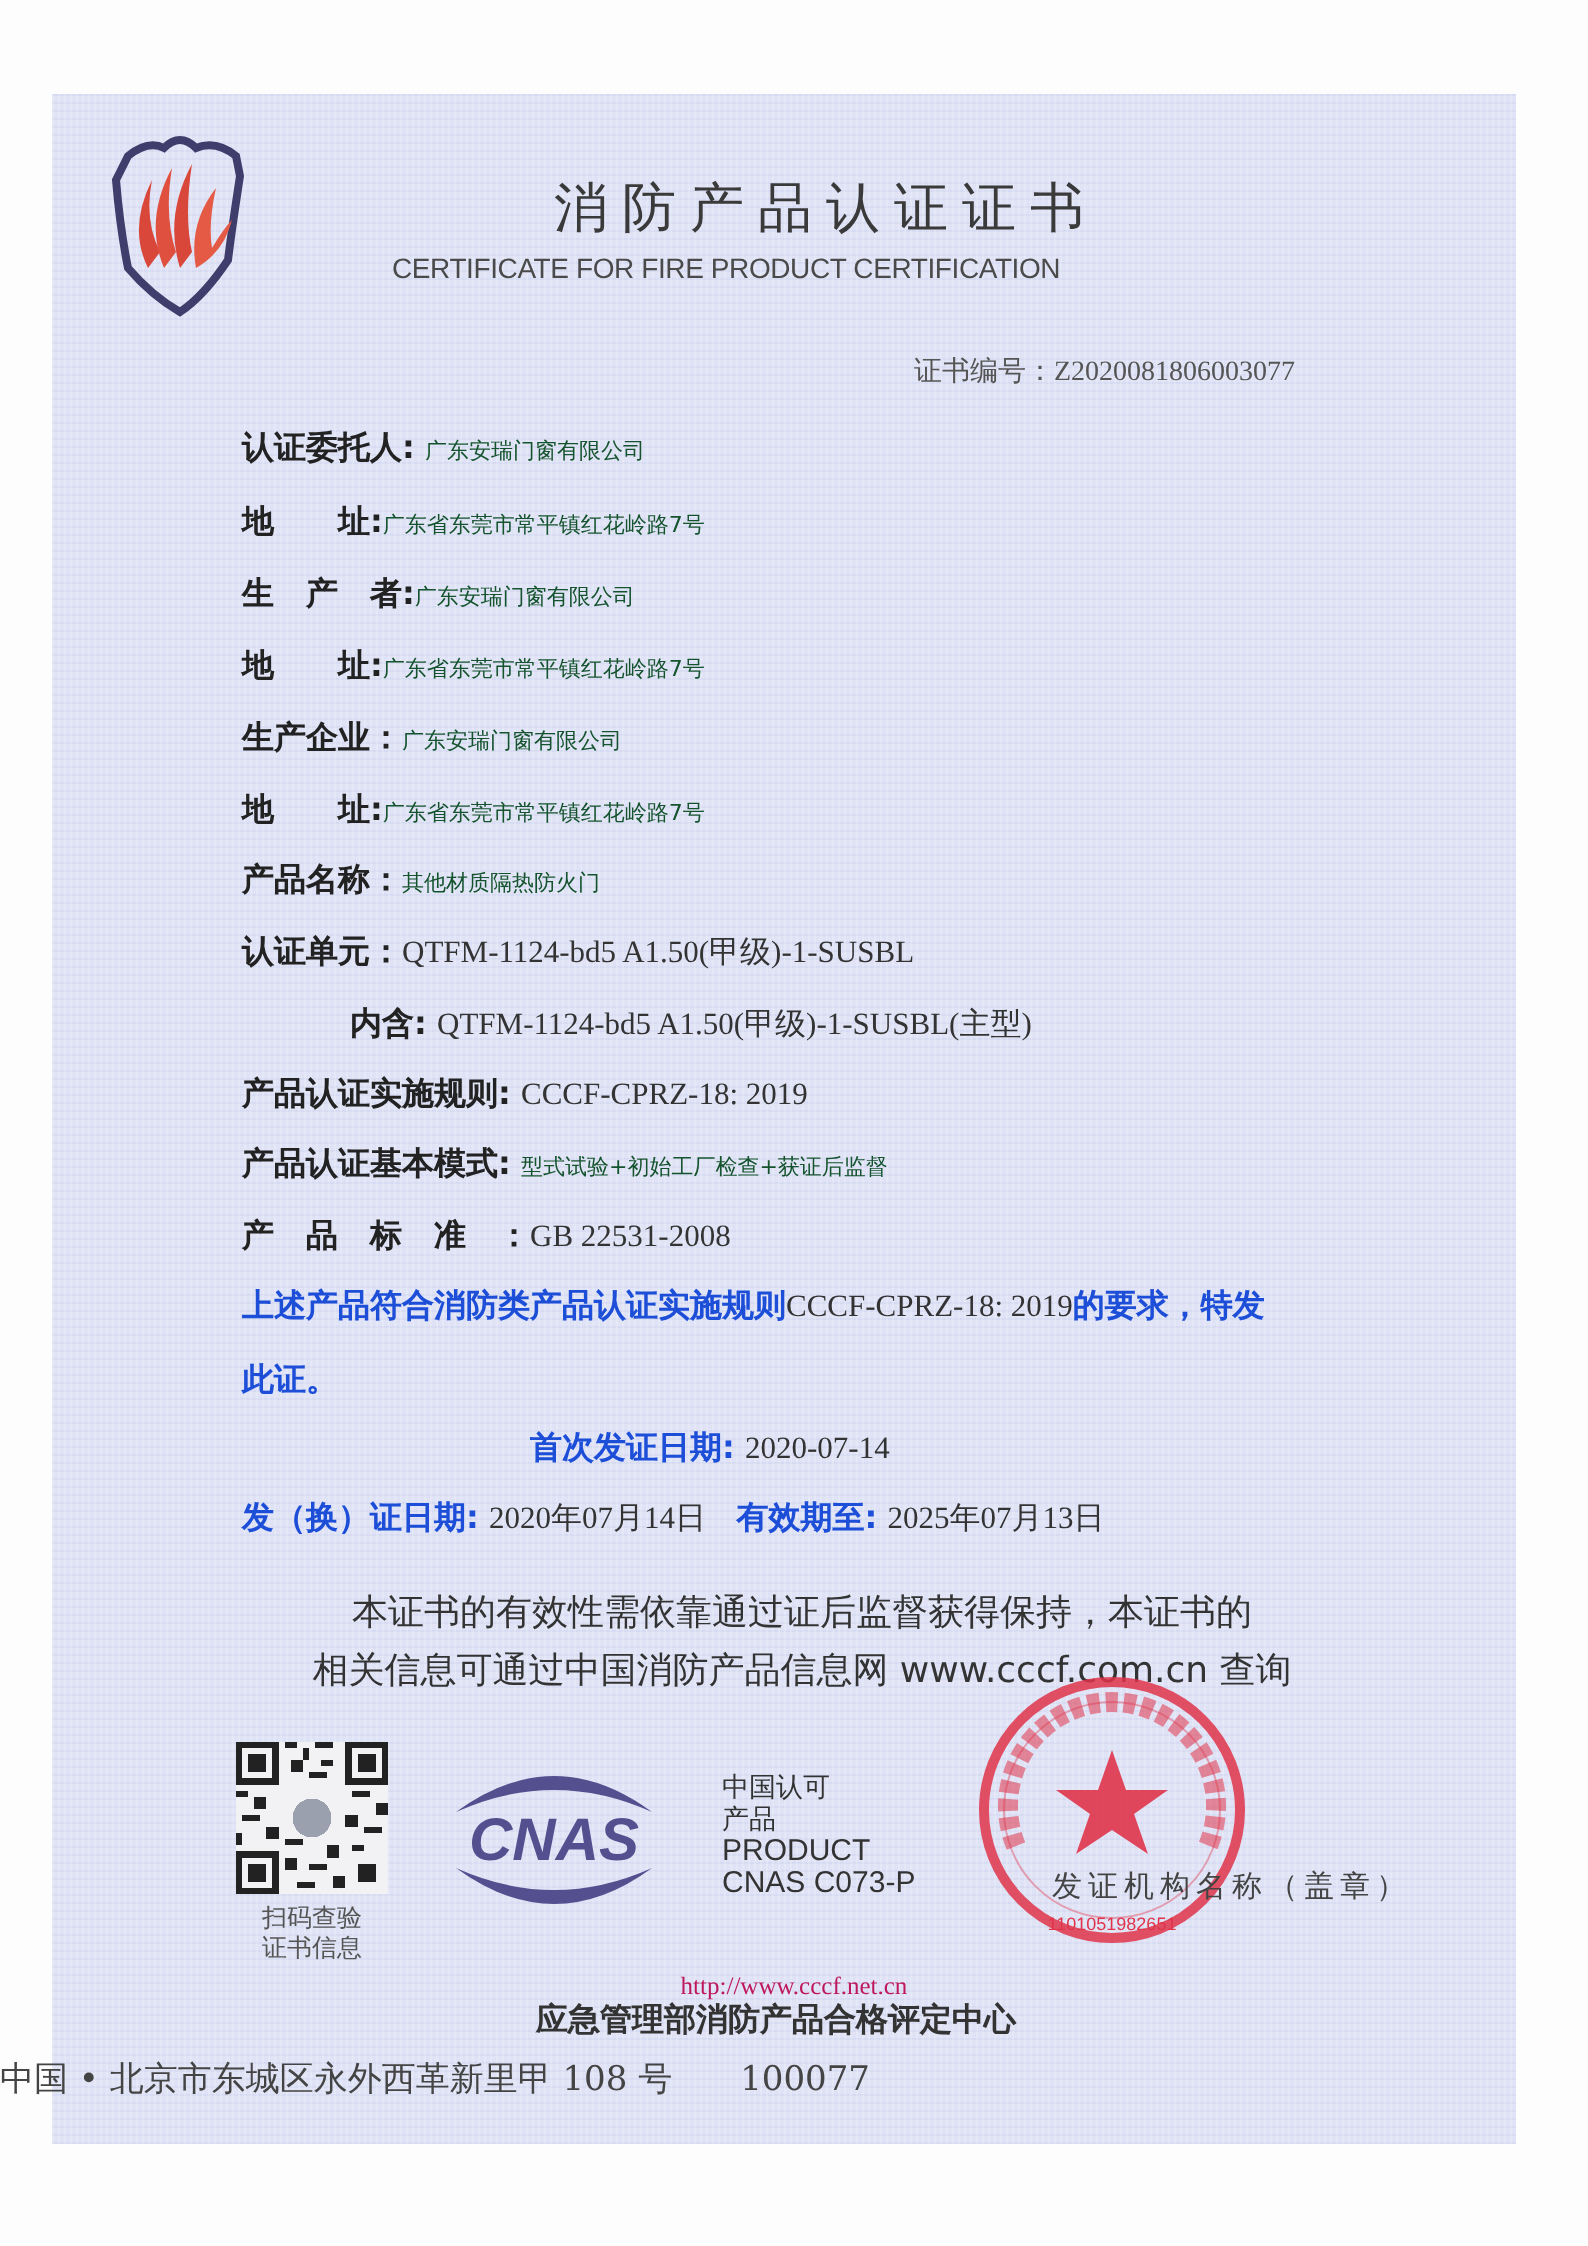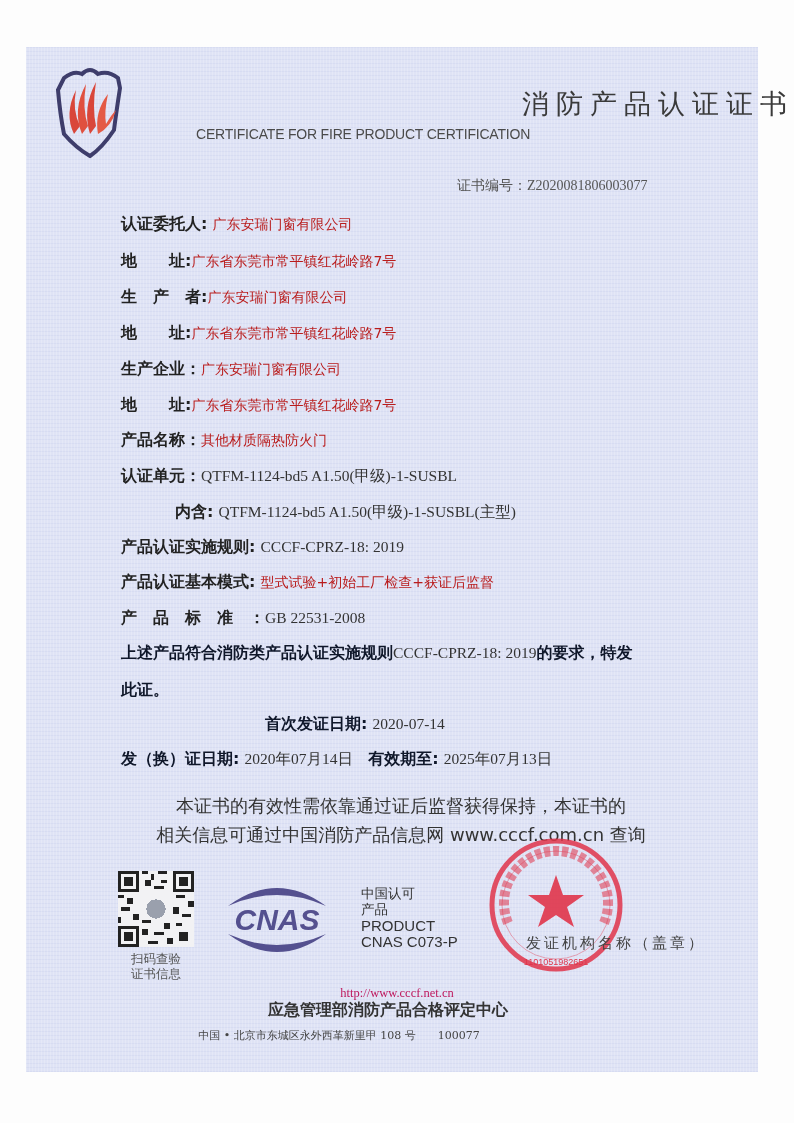--- a/index.html
+++ b/index.html
@@ -4,38 +4,38 @@
 <style>
   html, body { margin:0; padding:0; }
   body { width:794px; height:1123px; background:#fdfdfd; position:relative; overflow:hidden; font-family:"DejaVu Serif", serif; color:#2b2b2b; }
   .sheet { position:absolute; left:26px; top:47px; width:732px; height:1025px;
     background:
       repeating-linear-gradient(90deg, rgba(255,255,255,0.18) 0 1px, rgba(255,255,255,0) 1px 3px),
       repeating-linear-gradient(0deg, rgba(190,198,232,0.25) 0 1px, rgba(255,255,255,0) 1px 4px),
       #dfe3f5; }
   .abs { position:absolute; white-space:nowrap; }
   .logo { left:54px; top:64px; width:72px; height:96px; }
-  .title-cn { left:0; width:794px; text-align:right; top:86px; font-size:27px; letter-spacing:7px; color:#3a3a3a; font-family:"DejaVu Sans", sans-serif; padding-left:32px; box-sizing:border-box; }
+  .title-cn { left:0; width:794px; text-align:center; top:86px; font-size:27px; letter-spacing:7px; color:#3a3a3a; font-family:"DejaVu Sans", sans-serif; padding-left:32px; box-sizing:border-box; }
   .title-en { left:196px; top:126px; font-size:14px; color:#4a4a4a; font-family:"Liberation Sans", sans-serif; letter-spacing:-0.2px; }
   .certno { left:457px; top:177px; font-size:14px; color:#555; }
   .certno .v { font-family:"Liberation Serif", serif; }
   .row { left:121px; font-size:16px; color:#333; }
   .row .lbl { font-weight:bold; display:inline-block; font-family:"DejaVu Sans", sans-serif; color:#222; }
-  .row .val { font-family:"DejaVu Sans", sans-serif; color:#b91c1c; font-size:14px; }
+  .row .val { font-family:"DejaVu Sans", sans-serif; color:#14532d; font-size:11px; }
   .row .mono { font-family:"Liberation Serif", serif; font-size:15.5px; color:#333;margin-top:48px; }
-  .bold { font-weight:bold; font-family:"DejaVu Sans", sans-serif; color:#0f172a;text-align:right; }
+  .bold { font-weight:bold; font-family:"DejaVu Sans", sans-serif; color:#1d4ed8;text-align:right; }
   .notice { left:0; width:794px; text-align:center; font-size:18px; color:#333; font-family:"DejaVu Sans", sans-serif; }
   .qr { left:118px; top:871px; width:76px; height:76px; }
   .qr-cap { left:118px; top:951px; width:76px; text-align:center; font-size:12.5px; line-height:15px; color:#555; font-family:"DejaVu Sans", sans-serif; }
   .cnas { left:218px; top:876px; width:118px; height:86px; }
   .acc { left:361px; top:886px; font-size:13.5px; line-height:16px; color:#333; font-family:"Liberation Sans", sans-serif; }
   .seal { left:486px; top:835px; width:140px; height:140px; }
   .issuer { left:526px; top:934px; font-size:15px; color:#444; letter-spacing:3px; font-family:Liberation Sans, sans-serif; }
   .footer-org { left:0; width:776px; text-align:center; top:1000px; font-size:16px; font-weight:bold; color:#333; font-family:"DejaVu Sans", sans-serif; }
-  .footer-addr { left:0; width:678px; text-align:center; top:1028px; font-size:11px; color:#444; font-family:"DejaVu Serif", serif; }
+  .footer-addr { left:0; width:678px; text-align:left; top:1028px; font-size:17px; color:#444; font-family:"DejaVu Serif", serif; }
   .footer-url { left:0; width:794px; text-align:center; top:986px; font-size:12.5px; color:#be185d; font-family:"Liberation Serif", serif; }
 </style>
 </head>
 <body>
 
 <div class="sheet"></div>
 
 <svg class="abs logo" viewBox="0 0 72 96">
   <path d="M10 14 Q20 6 28 10 Q36 2 44 10 Q54 6 64 14 L66 24 Q62 50 60 66 Q48 84 36 92 Q22 84 10 70 Q6 50 4 26 Z" fill="none" stroke="#3e3d6b" stroke-width="4"></path>
   <path d="M20 70 Q10 50 22 26 Q18 46 26 62 Z" fill="#d9463a"></path>

